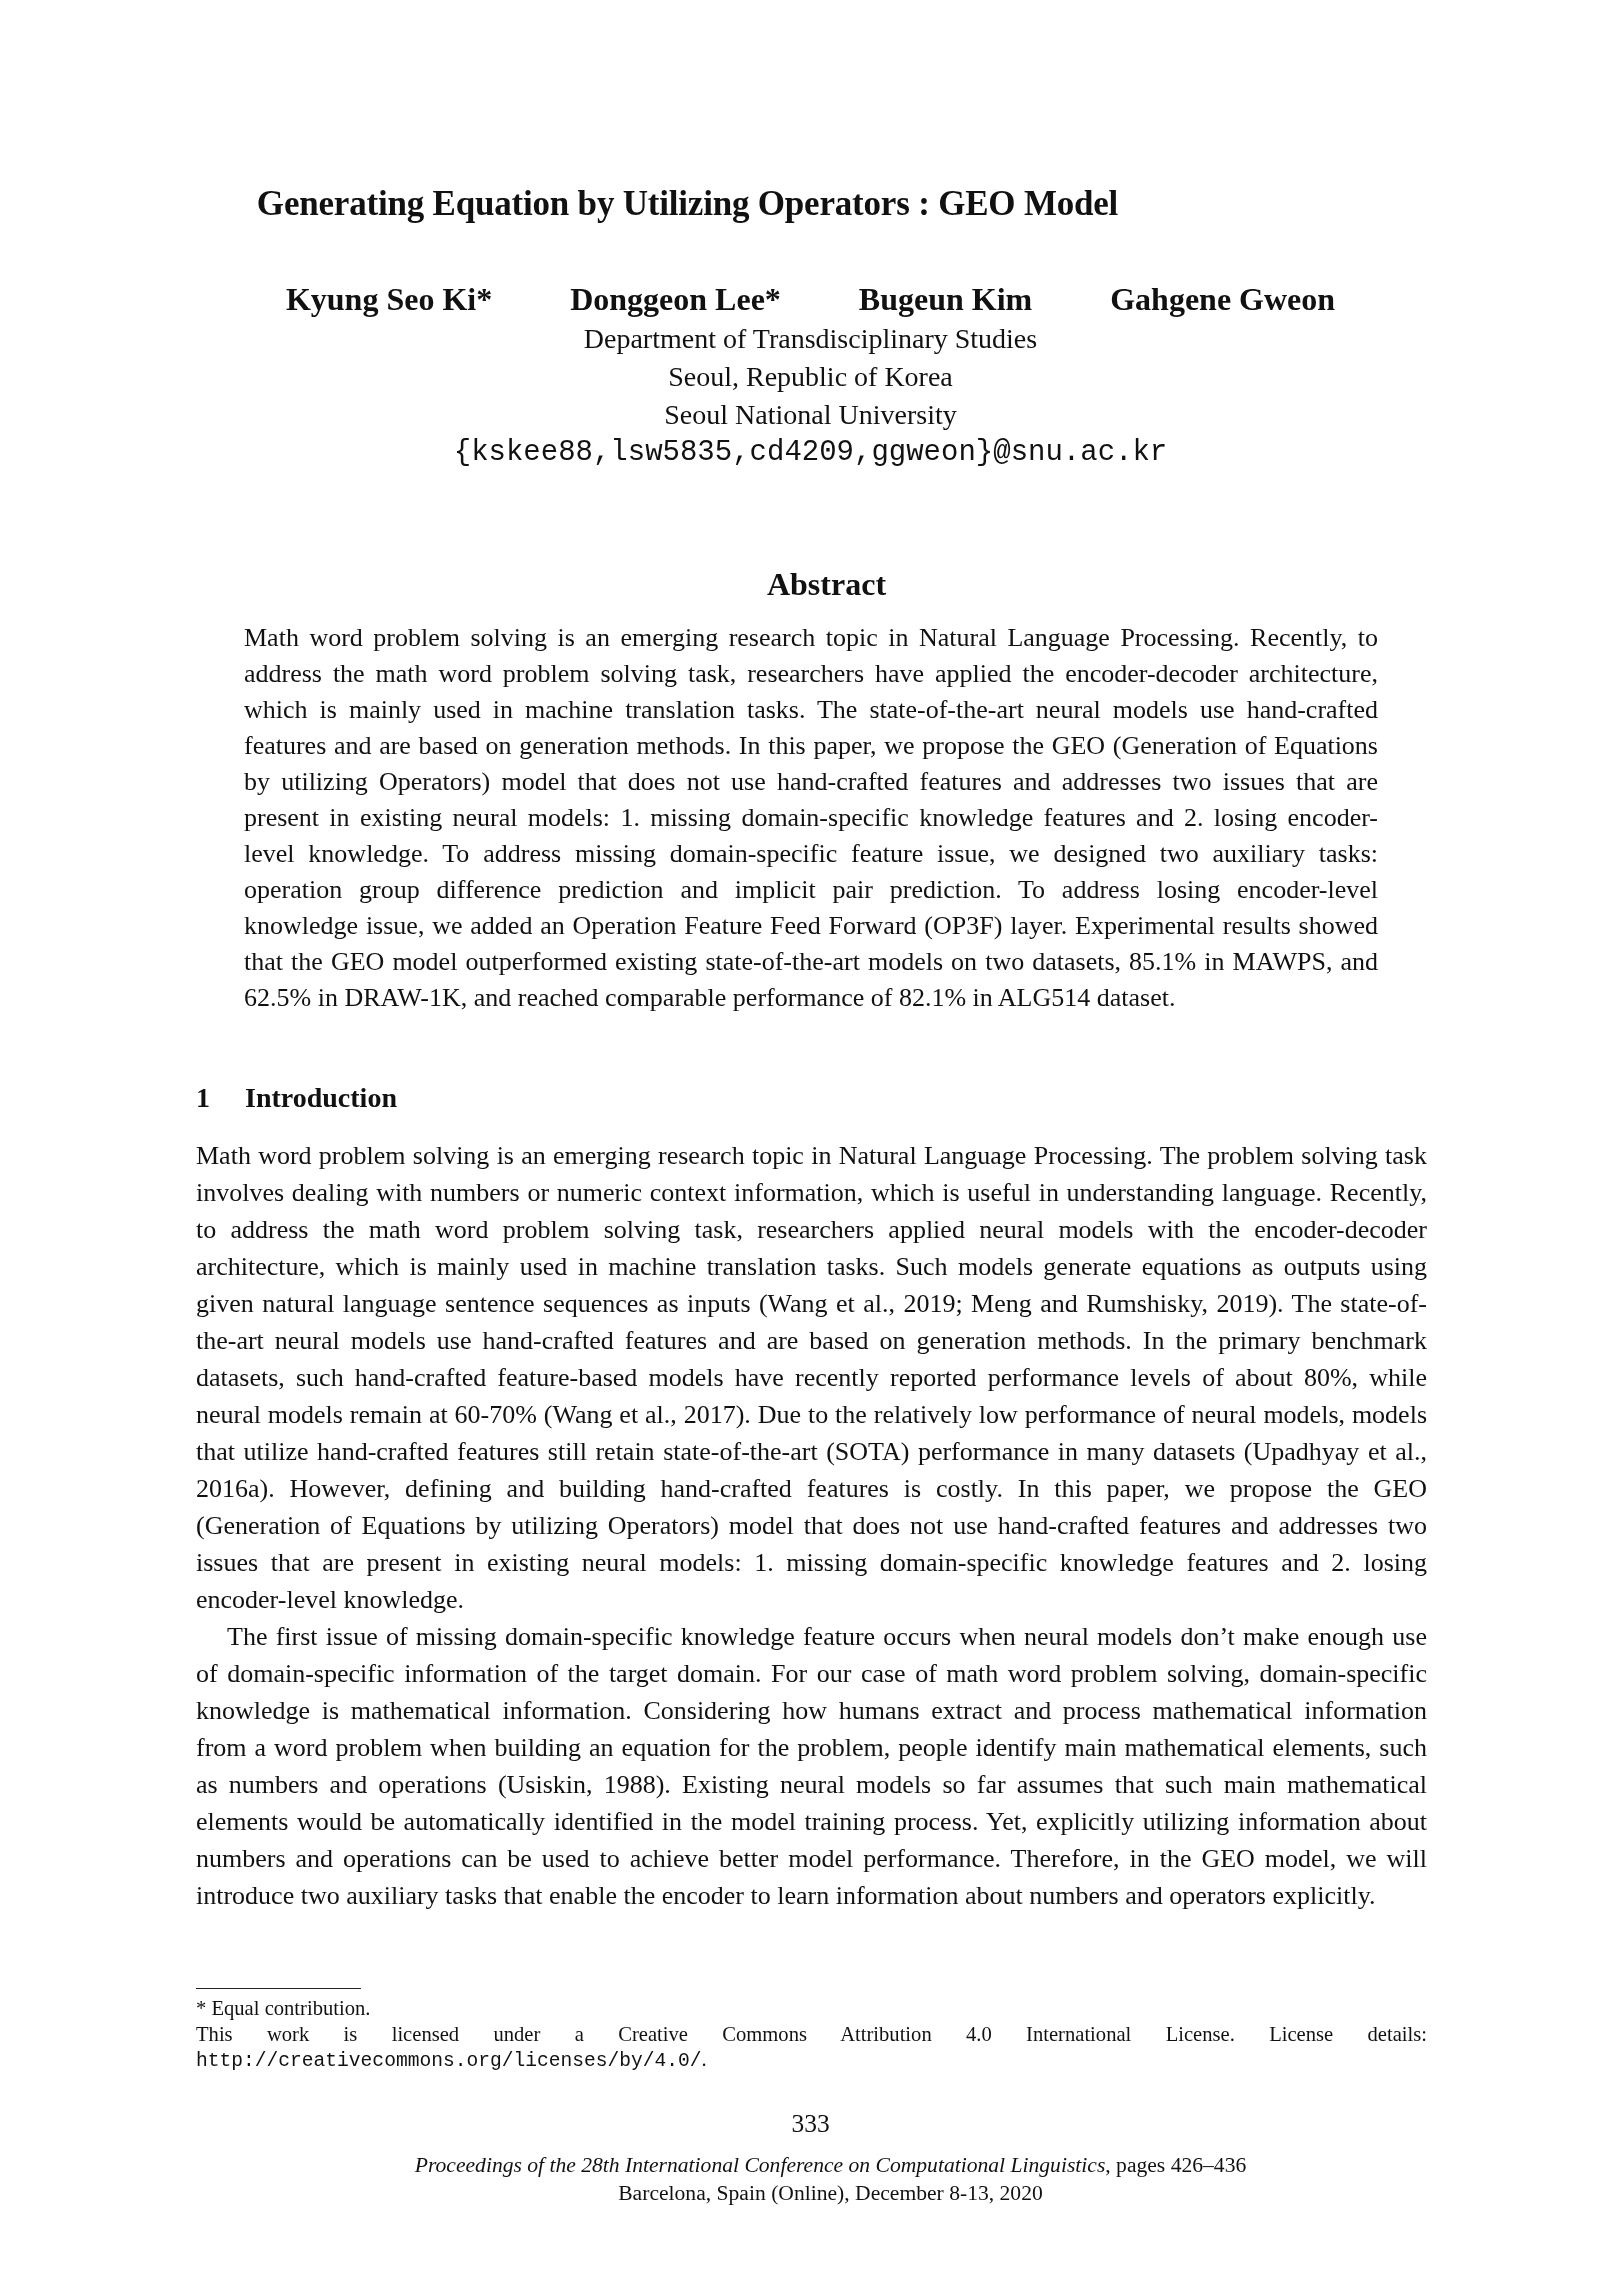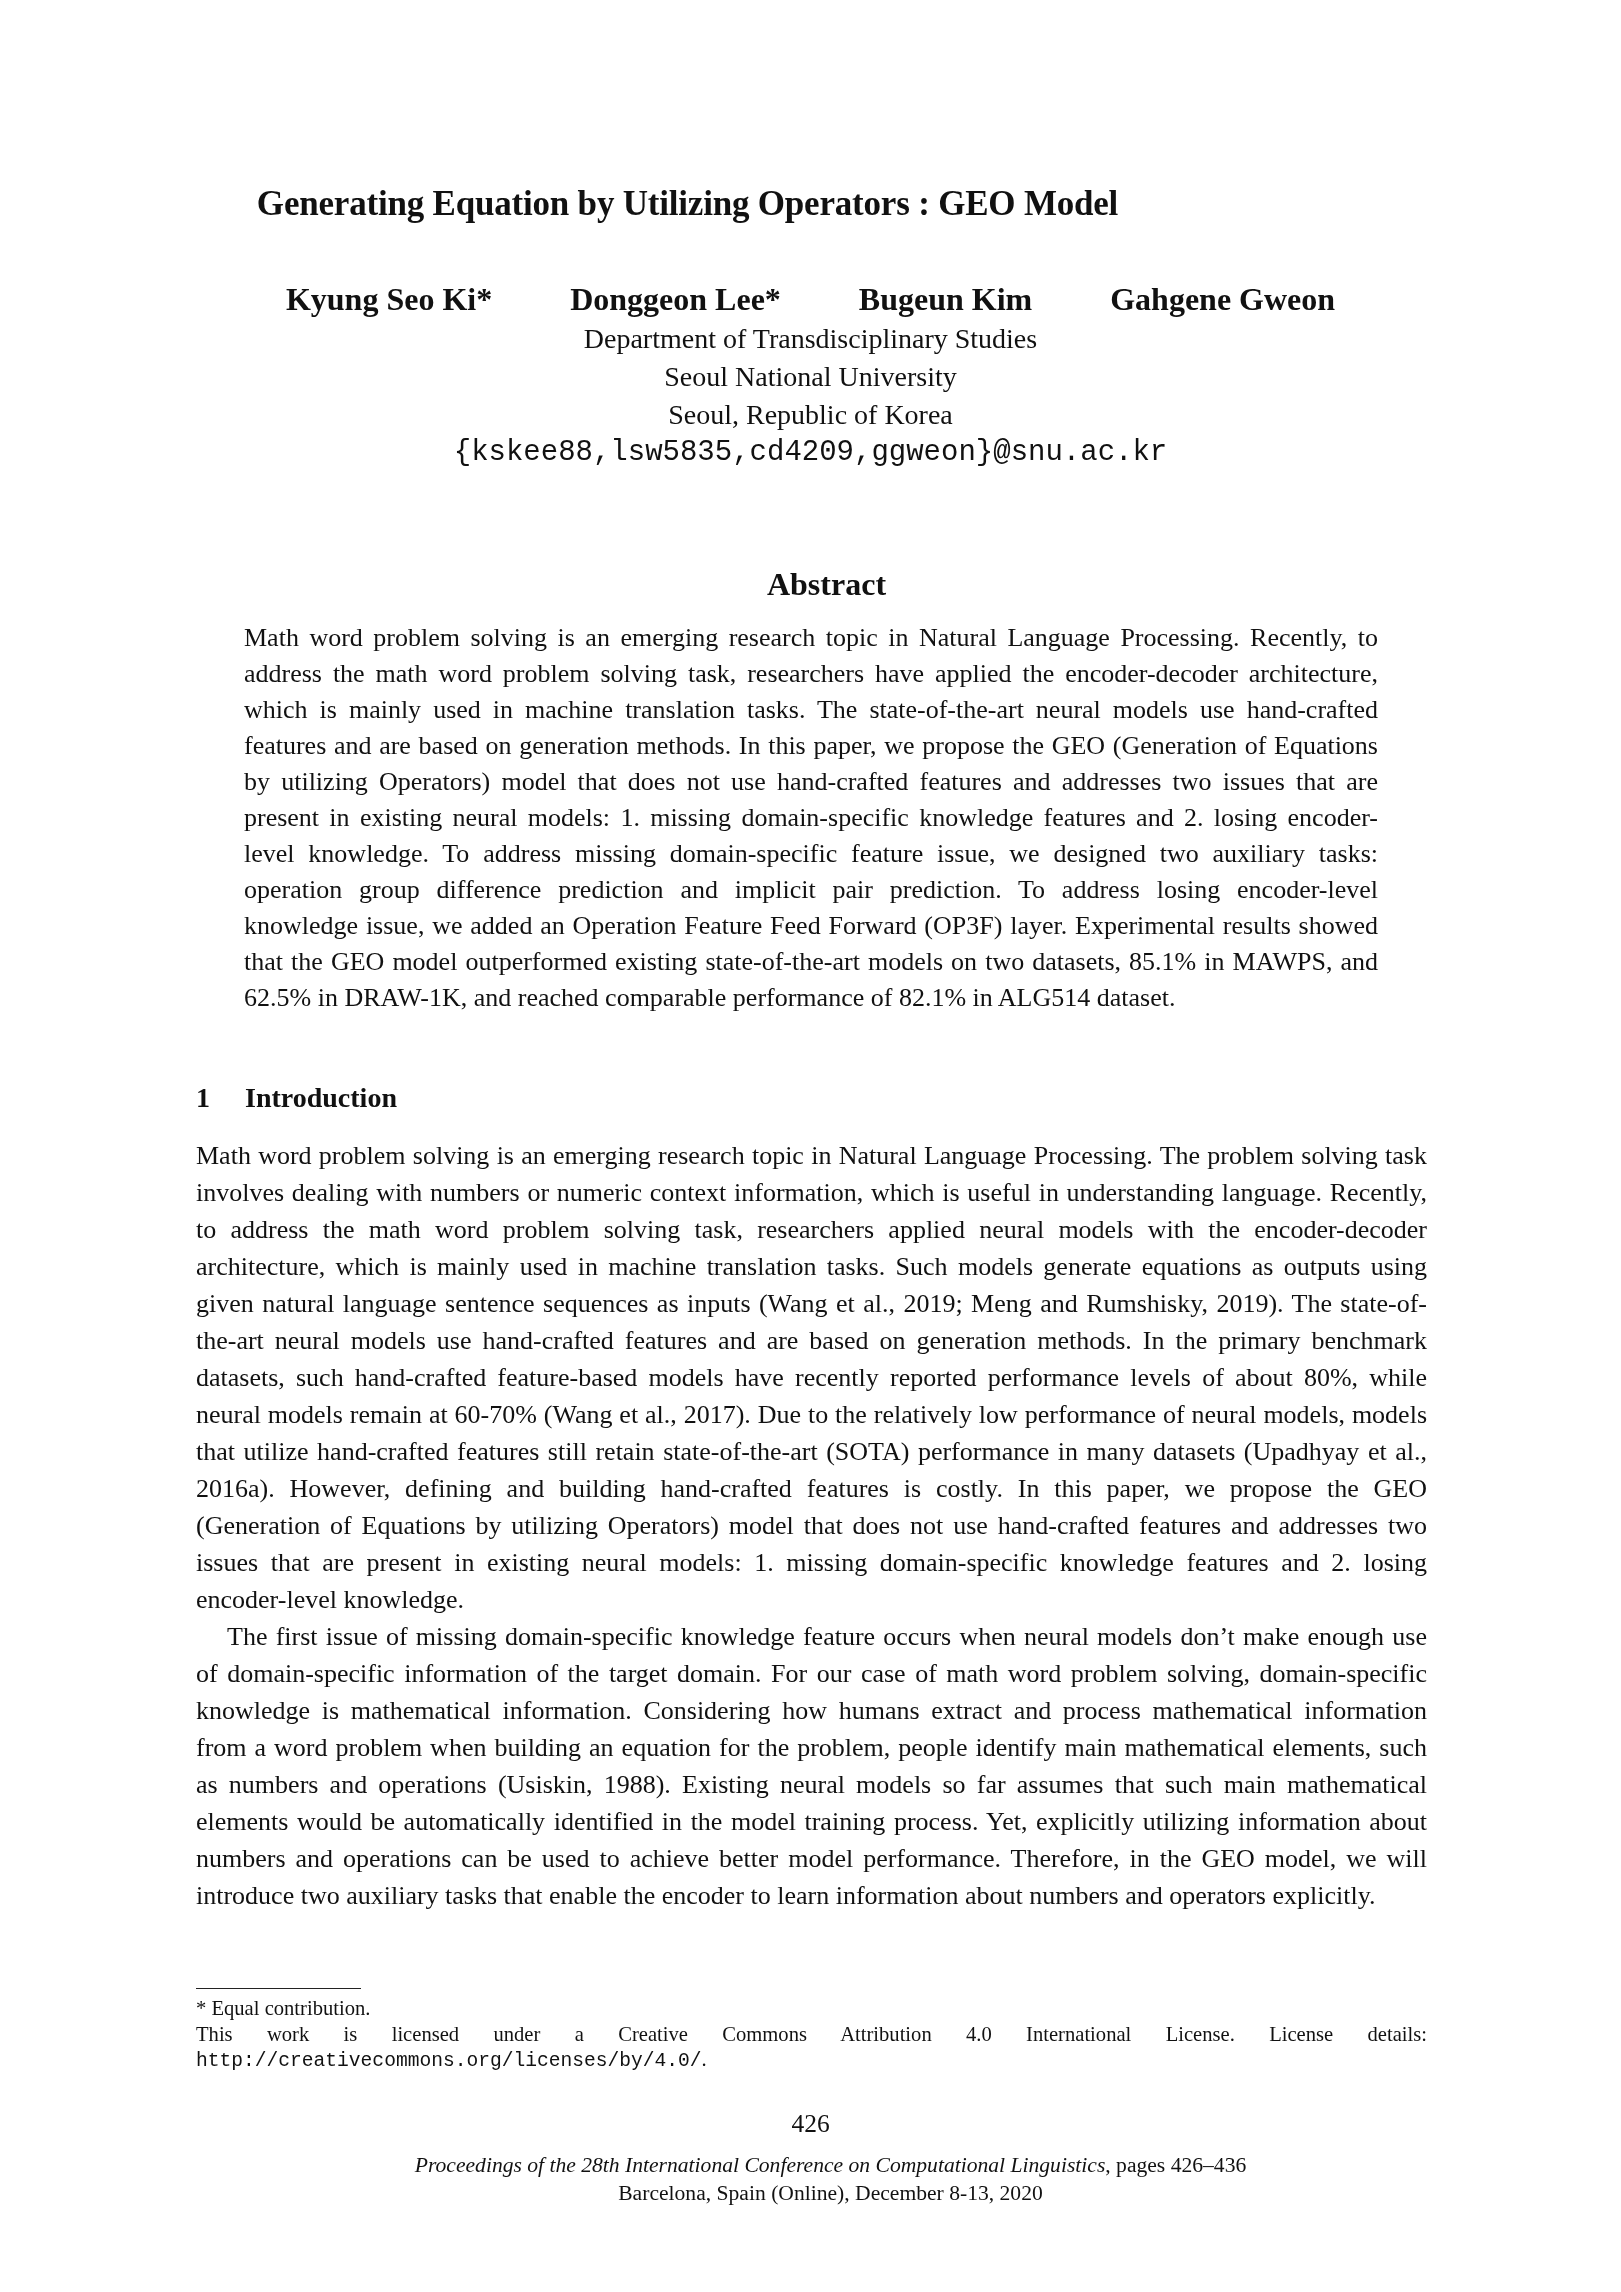--- a/index.html
+++ b/index.html
@@ -33,22 +33,22 @@
 
   <div class="authors">
     <span>Kyung Seo Ki*</span>
     <span>Donggeon Lee*</span>
     <span>Bugeun Kim</span>
     <span>Gahgene Gweon</span>
   </div>
 
   <div class="affil">
     <div>Department of Transdisciplinary Studies</div>
+    <div>Seoul, Republic of Korea</div>
     <div>Seoul National University</div>
-    <div>Seoul, Republic of Korea</div>
     <div class="email">{kskee88,lsw5835,cd4209,ggweon}@snu.ac.kr</div>
   </div>
 
   <div class="abs-heading">Abstract</div>
   <div class="abstract">Math word problem solving is an emerging research topic in Natural Language Processing. Recently, to address the math word problem solving task, researchers have applied the encoder-decoder architecture, which is mainly used in machine translation tasks. The state-of-the-art neural models use hand-crafted features and are based on generation methods. In this paper, we propose the GEO (Generation of Equations by utilizing Operators) model that does not use hand-crafted features and addresses two issues that are present in existing neural models: 1. missing domain-specific knowledge features and 2. losing encoder-level knowledge. To address missing domain-specific feature issue, we designed two auxiliary tasks: operation group difference prediction and implicit pair prediction. To address losing encoder-level knowledge issue, we added an Operation Feature Feed Forward (OP3F) layer. Experimental results showed that the GEO model outperformed existing state-of-the-art models on two datasets, 85.1% in MAWPS, and 62.5% in DRAW-1K, and reached comparable performance of 82.1% in ALG514 dataset.</div>
 
   <div class="sec-heading">
     <span class="num">1</span><span>Introduction</span>
   </div>
 
@@ -56,21 +56,21 @@
     <p>Math word problem solving is an emerging research topic in Natural Language Processing. The problem solving task involves dealing with numbers or numeric context information, which is useful in understanding language. Recently, to address the math word problem solving task, researchers applied neural models with the encoder-decoder architecture, which is mainly used in machine translation tasks. Such models generate equations as outputs using given natural language sentence sequences as inputs (Wang et al., 2019; Meng and Rumshisky, 2019). The state-of-the-art neural models use hand-crafted features and are based on generation methods. In the primary benchmark datasets, such hand-crafted feature-based models have recently reported performance levels of about 80%, while neural models remain at 60-70% (Wang et al., 2017). Due to the relatively low performance of neural models, models that utilize hand-crafted features still retain state-of-the-art (SOTA) performance in many datasets (Upadhyay et al., 2016a). However, defining and building hand-crafted features is costly. In this paper, we propose the GEO (Generation of Equations by utilizing Operators) model that does not use hand-crafted features and addresses two issues that are present in existing neural models: 1. missing domain-specific knowledge features and 2. losing encoder-level knowledge.</p>
     <p class="indent">The first issue of missing domain-specific knowledge feature occurs when neural models don’t make enough use of domain-specific information of the target domain. For our case of math word problem solving, domain-specific knowledge is mathematical information. Considering how humans extract and process mathematical information from a word problem when building an equation for the problem, people identify main mathematical elements, such as numbers and operations (Usiskin, 1988). Existing neural models so far assumes that such main mathematical elements would be automatically identified in the model training process. Yet, explicitly utilizing information about numbers and operations can be used to achieve better model performance. Therefore, in the GEO model, we will introduce two auxiliary tasks that enable the encoder to learn information about numbers and operators explicitly.</p>
   </div>
 
   <div class="fn-rule"></div>
   <div class="footnotes">
     <div>* Equal contribution.</div>
     <div><span>This work is licensed under a Creative Commons Attribution 4.0 International License.  License details: </span><span class="mono">http://creativecommons.org/licenses/by/4.0/</span><span>.</span></div>
   </div>
 
-  <div class="page-num">426</div>
+  <div class="page-num">333</div>
 
   <div class="proc">
     <div><i>Proceedings of the 28th International Conference on Computational Linguistics</i><span>, pages 426–436</span></div>
     <div>Barcelona, Spain (Online), December 8-13, 2020</div>
   </div>
 
 </div>
 
 
 </body></html>

